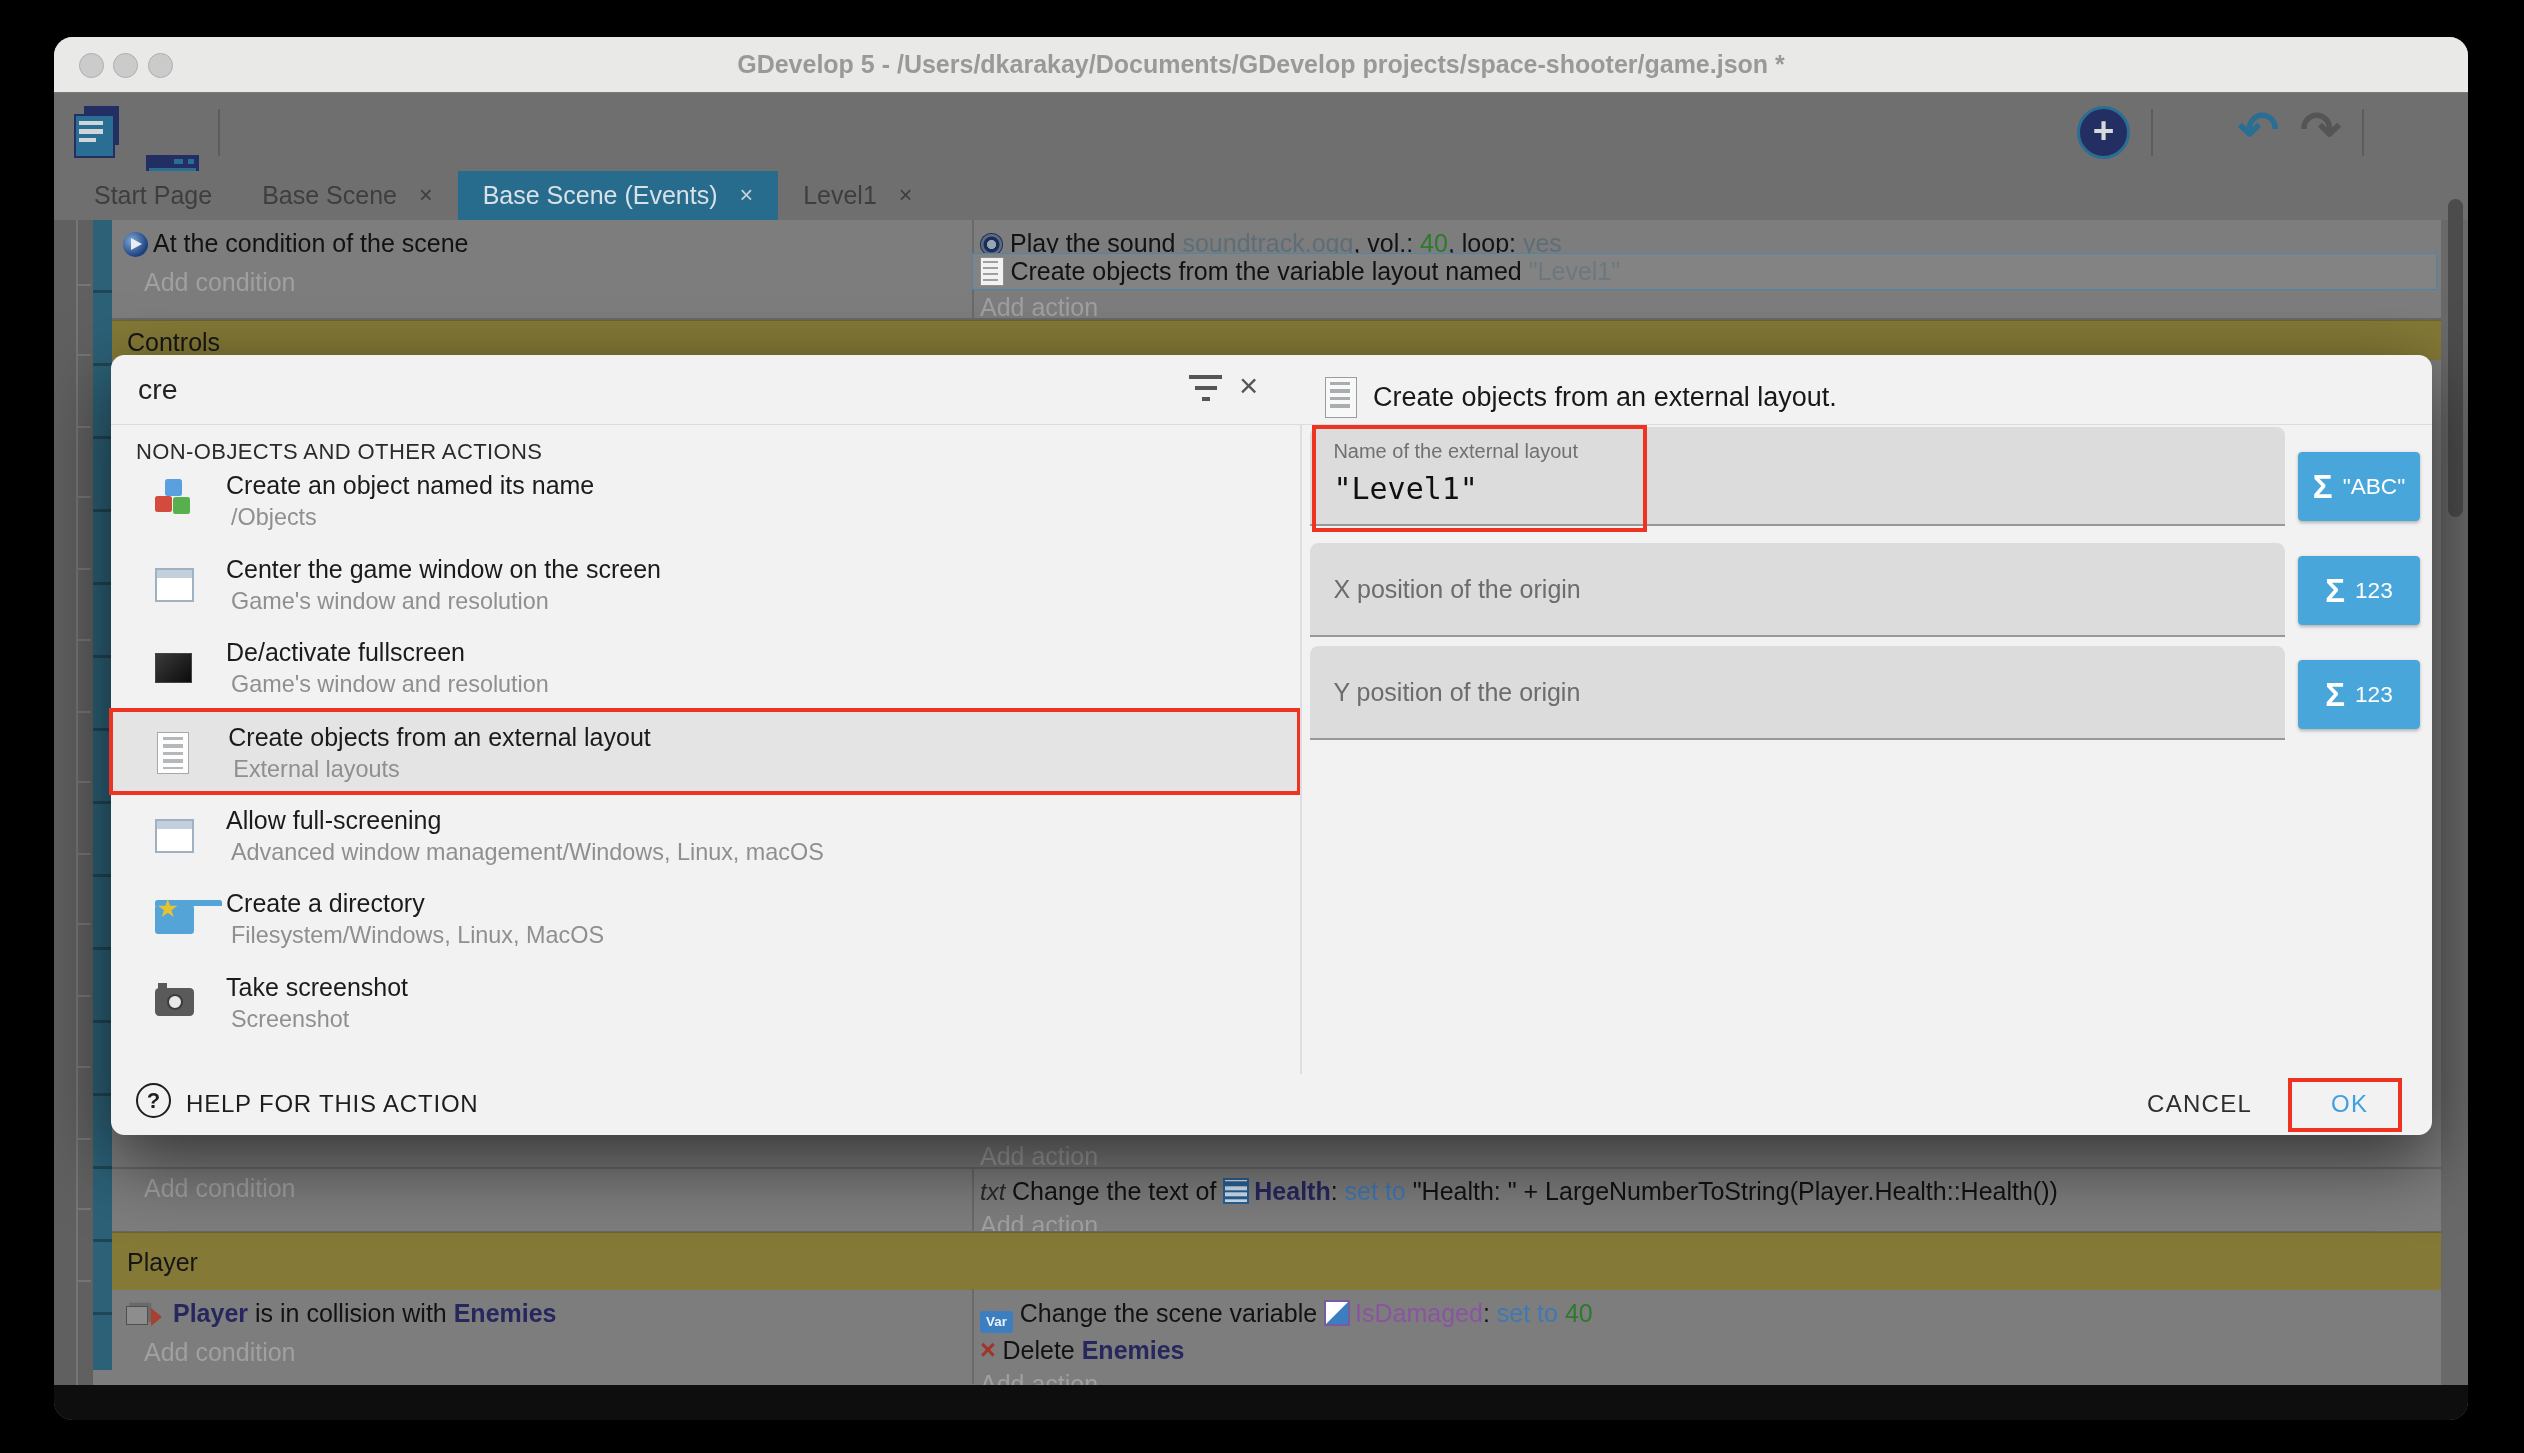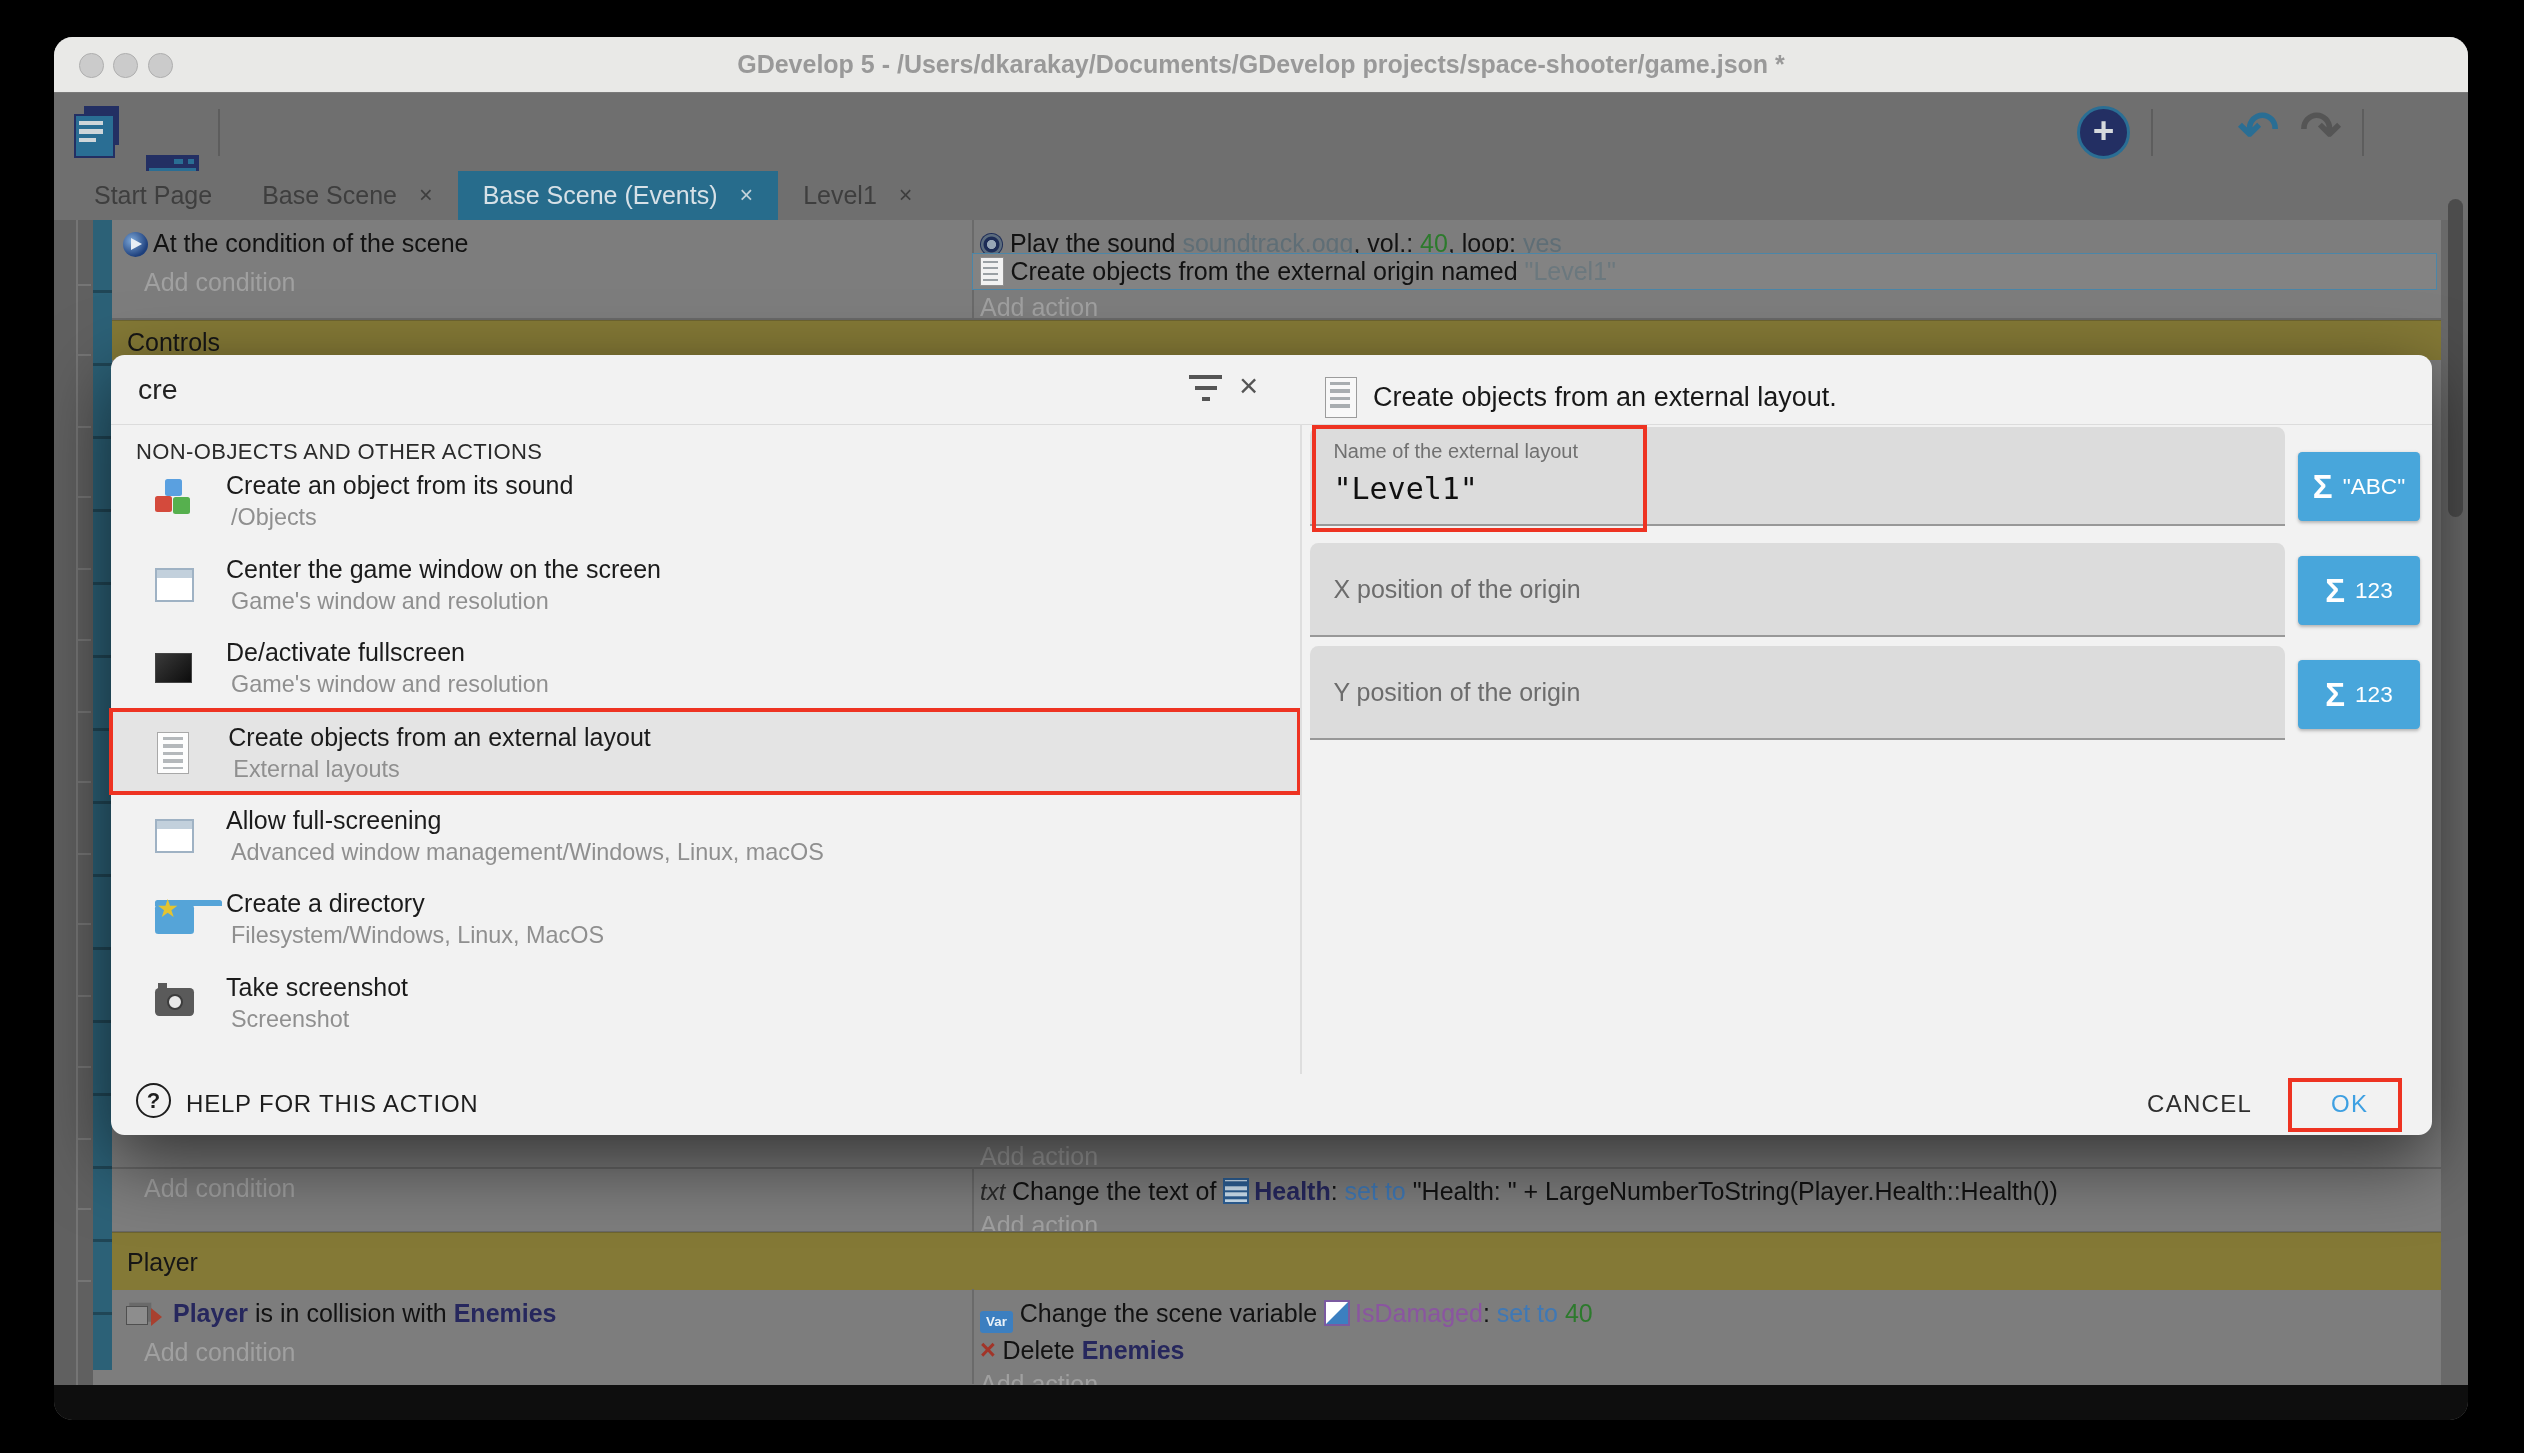--- a/index.html
+++ b/index.html
@@ -213,21 +213,21 @@
       <div class="tick" style="top:988px"></div>
       <div class="tick" style="top:1060px"></div>
   </div>
   <div id="tealbar"></div>
 
   <div class="celldiv" style="left:918px;top:183px;height:99px"></div>
   <div class="evt-text" style="left:69px;top:192px"><span class="icon-begin"><i></i></span><span>At the condition of the scene</span></div>
   <div class="evt-text muted" style="left:90px;top:231px">Add condition</div>
   <div class="evt-text" style="left:926px;top:192px"><span class="icon-speaker"></span><span>Play the sound </span><span class="fileq">soundtrack.ogg</span><span>, vol.: </span><span class="num">40</span><span>, loop: </span><span class="fileq">yes</span></div>
   <div class="selbox" style="left:918px;top:216px;width:1463px;height:35px">
-    <div class="evt-text" style="left:6.7px;top:3.3px"><span class="icon-doc"></span><span>Create objects from the external origin named </span><span class="strq">"Level1"</span></div>
+    <div class="evt-text" style="left:6.7px;top:3.3px"><span class="icon-doc"></span><span>Create objects from the variable layout named </span><span class="strq">"Level1"</span></div>
   </div>
   <div class="evt-text muted" style="left:926px;top:256px">Add action</div>
   <div class="rowline" style="top:281px"></div>
 
   <div class="hdr" style="top:283px;height:39px">
       <span>Controls</span>
     </div>
 
   <div class="evt-text muted" style="left:926px;top:1105px">Add action</div>
   <div class="rowline" style="top:1130px"></div>
@@ -265,21 +265,21 @@
   </div>
 
   <div id="section-header">NON-OBJECTS AND OTHER ACTIONS</div>
 
   <div class="litem" style="top:104px">
     <div class="ic ic-cubes">
       <i style="left:10px;top:0;background:#5aa0e0"></i>
         <i style="left:0;top:16.7px;background:#d44a3c"></i>
         <i style="left:18.4px;top:18.4px;background:#56b04e"></i>
     </div>
-    <div class="ttl">Create an object from its sound</div>
+    <div class="ttl">Create an object named its name</div>
       <div class="sub">/Objects</div>
   </div>
   <div class="litem" style="top:188px">
     <div class="ic">
         <div class="ic-winlight">
           <div class="bar"></div>
         </div>
       </div>
     <div class="ttl">Center the game window on the screen</div>
       <div class="sub">Game's window and resolution</div>

